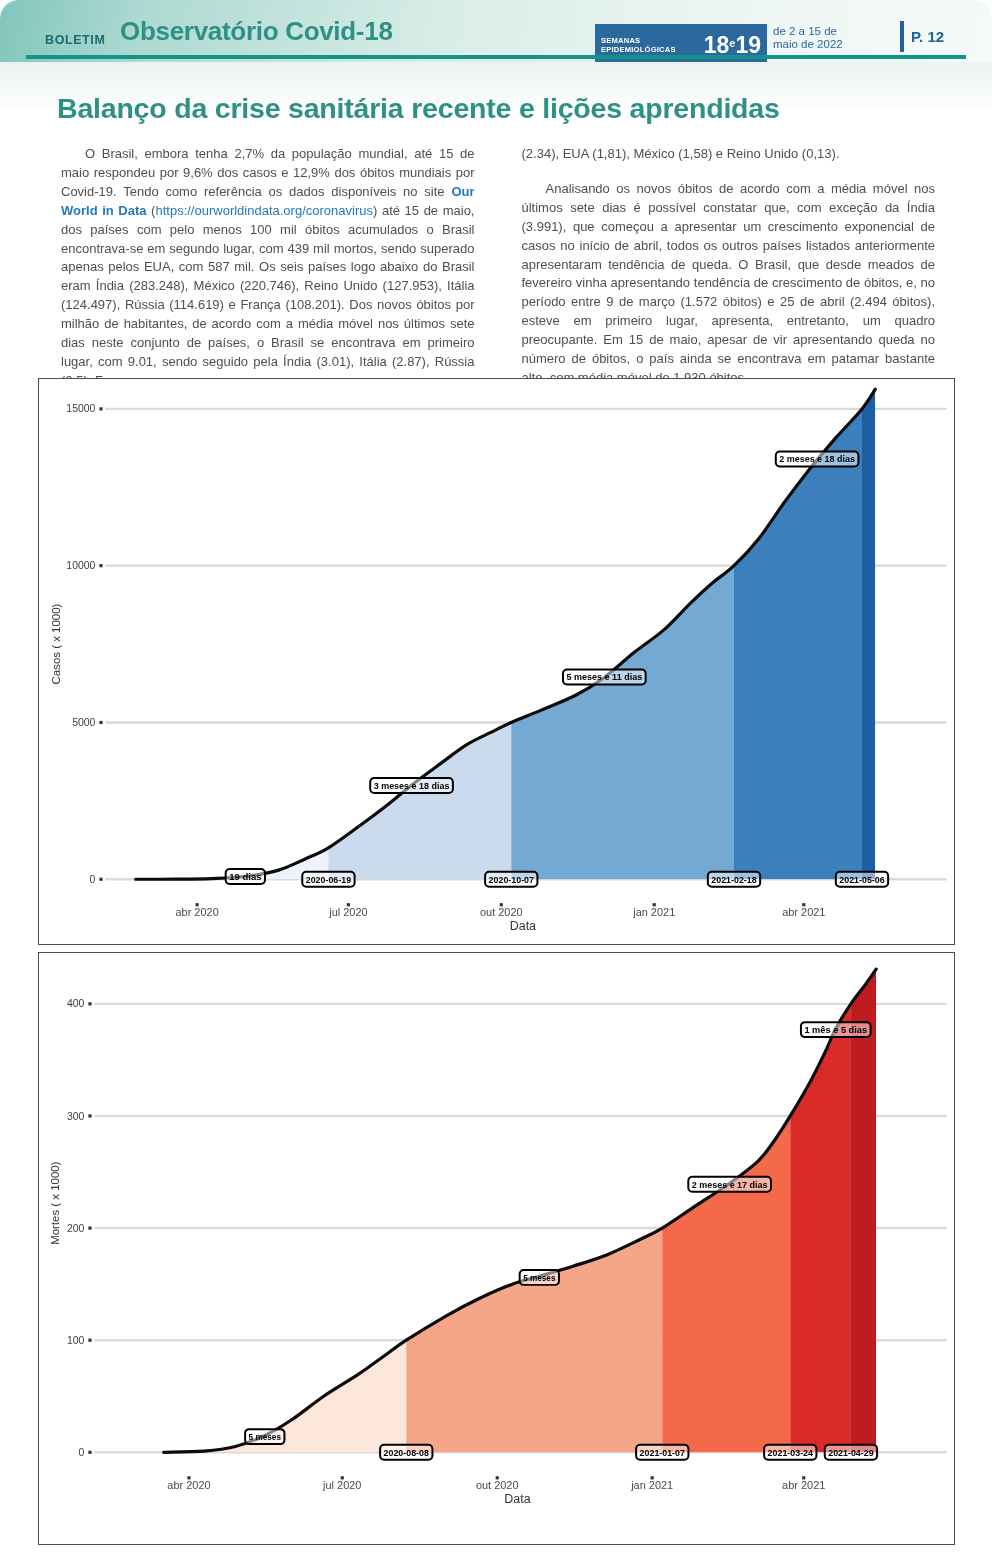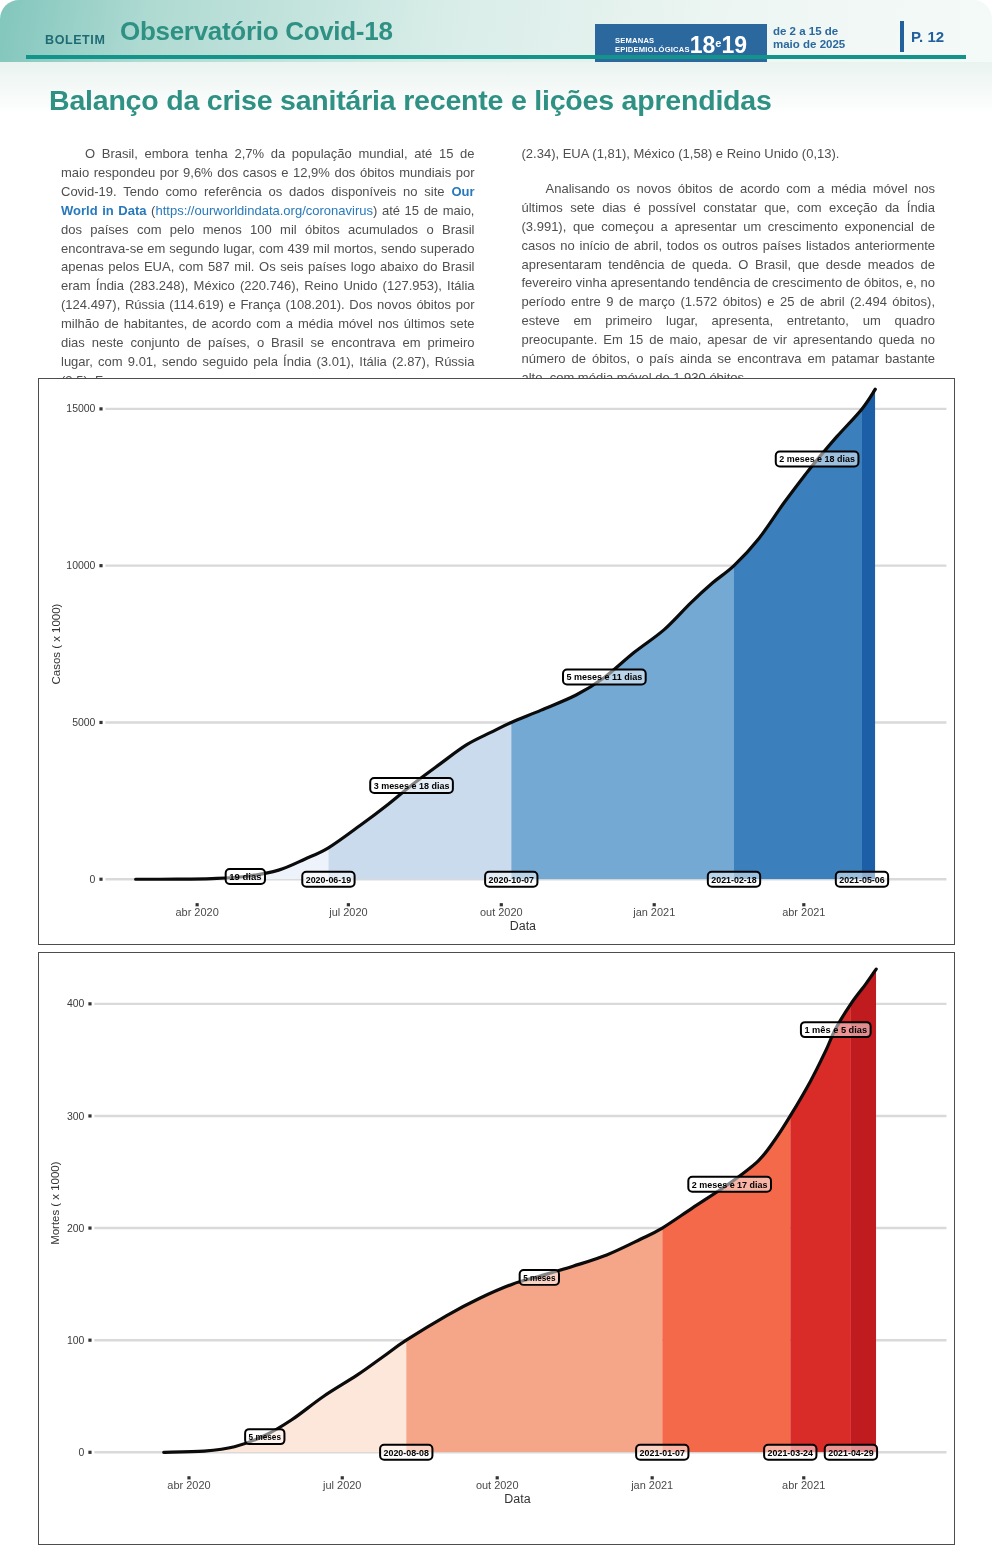--- a/index.html
+++ b/index.html
@@ -7,31 +7,31 @@
         font-family:"Liberation Sans",sans-serif;border-radius:19px;}
   
   .hdr{position:absolute;left:0;top:0;width:100%;height:62px;
        background:linear-gradient(100deg,#82c6bc 0%,#aedad2 15%,#d9ede8 45%,#eef6f3 75%,#f4faf7 100%);}
   .hdr-fade{position:absolute;left:0;top:62px;width:100%;height:65px;
        background:linear-gradient(#e9f3ef,#ffffff 80%);}
   .kicker{position:absolute;left:45px;top:33px;font-size:12.5px;font-weight:800;
           letter-spacing:.6px;color:#1f6b74;}
   .brand{position:absolute;left:120px;top:16px;font-size:26px;font-weight:800;color:#2f9184;letter-spacing:-.3px;}
   .weeks-box{position:absolute;left:595px;top:24px;width:172px;height:43px;background:#2b689e;
-             display:flex;align-items:center;padding:0 20px;box-sizing:border-box;color:#fff;}
+             display:flex;align-items:center;padding:0 6px;box-sizing:border-box;color:#fff;}
   .weeks-label{font-size:7.6px;line-height:8.5px;font-weight:700;letter-spacing:.2px;flex:1;}
   .weeks-num{font-size:23px;font-weight:800;white-space:nowrap;}
   .weeks-num .conj{font-size:11px;font-weight:700;vertical-align:6px;}
   .date-range{position:absolute;left:773px;top:25px;font-size:11.5px;line-height:13px;
-              color:#2b689e;font-weight:700;}
+              color:#2b689e;font-weight:400;}
   .pagebar{position:absolute;left:900px;top:21px;width:3.5px;height:31px;background:#23619c;}
   .page-label{position:absolute;left:911px;top:28px;font-size:15px;font-weight:800;color:#23619c;}
   .hdr-rule{position:absolute;left:26px;top:55px;width:940px;height:3.5px;background:#12948a;}
   
-  .title{position:absolute;left:45px;top:80px;width:910px;margin:4px;
+  .title{position:absolute;left:45px;top:80px;width:910px;margin:12px;
          font-size:28.5px;font-weight:800;color:#2f9184;letter-spacing:-.2px;}
   
   .columns{position:absolute;left:45px;top:129px;width:906px;display:flex;gap:15px;}
   .col{flex:1;}
   .col p{margin:16px;font-size:13px;line-height:18.9px;text-align:justify;color:#4f4f4f;}
   .col p.indent{text-indent:24px;}
   .owid{color:#2779bd;font-weight:800;}
   .link{color:#2779bd;text-decoration:none;word-break:break-all;}
   
   .panel{position:absolute;left:38px;width:917px;background:#fff;
@@ -50,21 +50,21 @@
     <span class="brand">Observatório Covid-18</span>
     <div class="weeks-box">
       <span class="weeks-label">
         <span>SEMANAS</span><br>
         <span>EPIDEMIOLÓGICAS</span>
       </span>
       <span class="weeks-num"><span>18</span><span class="conj">e</span><span>19</span></span>
     </div>
     <div class="date-range">
       <span>de 2 a 15 de</span><br>
-      <span>maio de 2025</span>
+      <span>maio de 2022</span>
     </div>
     <div class="pagebar"></div>
     <span class="page-label">P. 12</span>
     <div class="hdr-rule"></div>
   </header>
   <div class="hdr-fade"></div>
 
   <h1 class="title">Balanço da crise sanitária recente e lições aprendidas</h1>
 
   <main class="columns">

